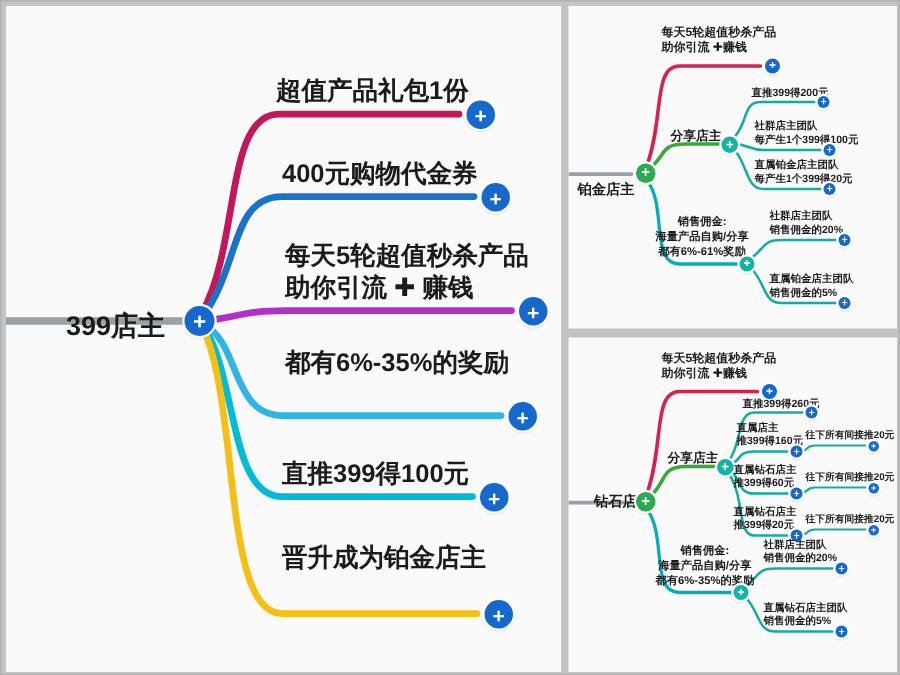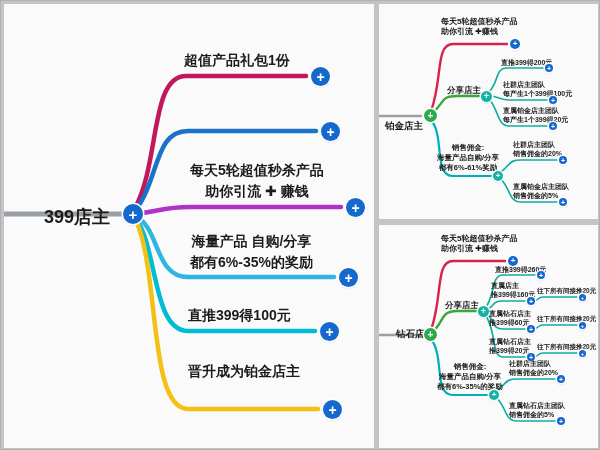--- a/index.html
+++ b/index.html
@@ -4,21 +4,21 @@
 <style>
   html,body{margin:0;padding:0;background:#c8c8c8;}
   .canvas{
     position:relative;width:600px;height:450px;background:#c4c4c4;
     font-family:"Liberation Sans","DejaVu Sans",sans-serif;
     overflow:hidden;box-sizing:border-box;border:1px solid #b2b2b2;
   }
   .panel{position:absolute;background:#fafafa;overflow:hidden;}
   .panel svg{position:absolute;left:0;top:0;}
   .label{position:absolute;color:#1b1b1b;font-weight:700;white-space:nowrap;}
-  .lbl-lg{font-size:14px;line-height:21px;text-align:center;}
+  .lbl-lg{font-size:17px;line-height:21px;}
   .root-lg{font-size:18px;}
   .root-sm{font-size:9.5px;}
   .lbl-a{font-size:8px;line-height:10px;}
   .lbl-b{font-size:8.5px;line-height:10px;}
   .lbl-s{font-size:7px;line-height:9px;}
   .lbl-c{font-size:7.5px;line-height:10px;text-align:center;}
   .lbl-xs{font-size:6.5px;line-height:8px;}
   .plus{
     position:absolute;border-radius:50%;background:#1669cc;color:#fff;
     display:flex;align-items:center;justify-content:center;font-weight:700;
@@ -52,30 +52,32 @@
     </svg>
 
     <div class="label root-lg" style="left:40px;top:201px;">399店主</div>
     <div class="plus plus-root" style="left:119px;top:200px;">+</div>
 
     <div class="label lbl-lg" style="left:180px;top:46px;">
       <div>超值产品礼包1份</div>
     </div>
     <div class="plus plus-lg" style="left:307px;top:63px;">+</div>
 
+    <div class="label lbl-lg" style="left:184px;top:101px;">
+      <div>400元购物代金券</div>
+    </div>
     <div class="plus plus-lg" style="left:317px;top:118px;">+</div>
 
     <div class="label lbl-lg" style="left:186px;top:156px;">
       <div>每天5轮超值秒杀产品</div>
       <div>助你引流 ✚ 赚钱</div>
     </div>
     <div class="plus plus-lg" style="left:342px;top:194px;">+</div>
 
     <div class="label lbl-lg" style="left:186px;top:227px;">
-      <div>海量产品 自购/分享</div>
       <div>都有6%-35%的奖励</div>
     </div>
     <div class="plus plus-lg" style="left:335px;top:264px;">+</div>
 
     <div class="label lbl-lg" style="left:184px;top:301px;">
       <div>直推399得100元</div>
     </div>
     <div class="plus plus-lg" style="left:316px;top:318px;">+</div>
 
     <div class="label lbl-lg" style="left:184px;top:357px;">

